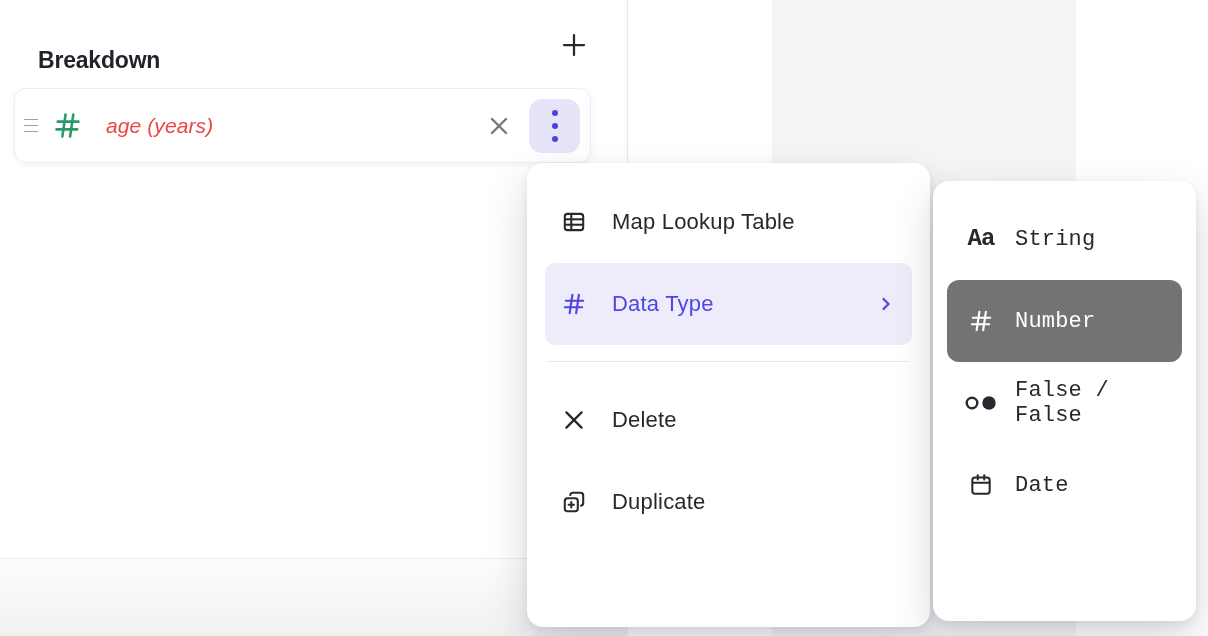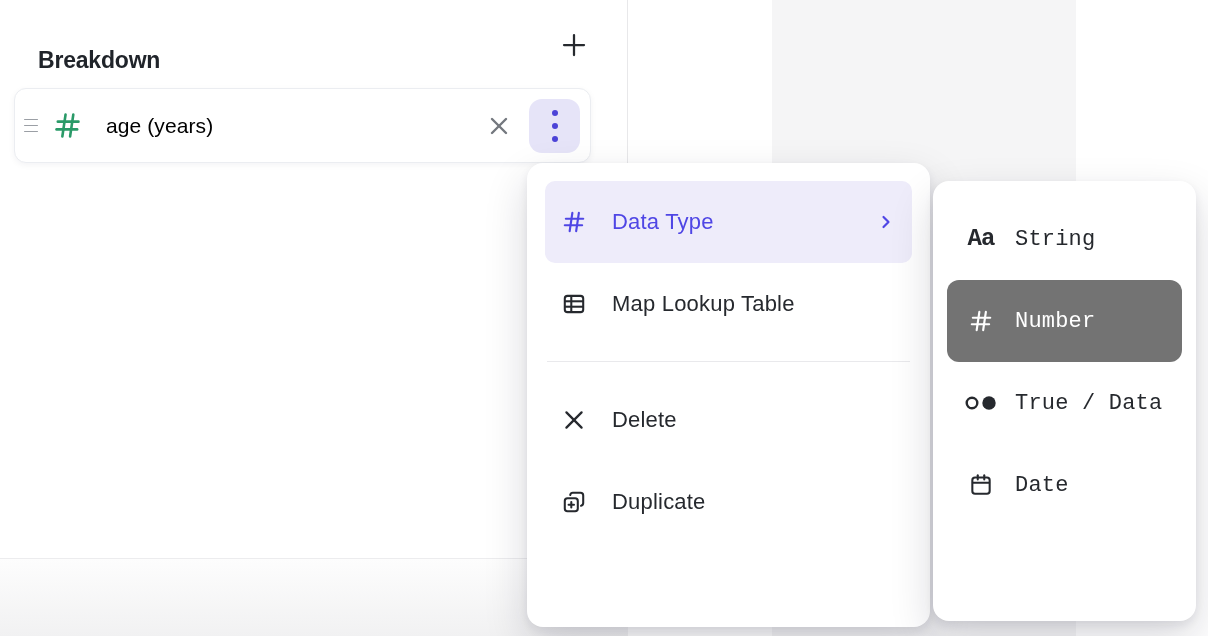--- a/index.html
+++ b/index.html
@@ -22,21 +22,21 @@
   
   .field-chip{position:absolute;left:14px;top:88px;width:577px;height:75px;background:#fff;
     border:1px solid #ebedf1;border-radius:12px;box-shadow:0 2px 6px rgba(25,25,50,0.05);
     display:flex;align-items:center;box-sizing:border-box;z-index:1;}
   .drag-handle{width:15px;margin-left:9px;display:flex;flex-direction:column;gap:4.5px;cursor:grab;}
   .drag-handle span{display:block;height:1.6px;background:#9b9fa5;border-radius:1px;}
   .drag-handle span:nth-child(1){width:14px;}
   .drag-handle span:nth-child(2){width:14px;}
   .drag-handle span:nth-child(3){width:14px;}
   .field-hash{width:31px;height:31px;margin-left:13px;color:#2a9a68;flex:none;}
-  .field-label{margin-left:23px;font-size:21px;font-weight:500;color:#000000;letter-spacing:0.1px;}
+  .field-label{margin-left:23px;font-size:21px;font-weight:500;color:#ef4444;letter-spacing:0.1px;font-style:italic;}
   .chip-spacer{flex:1;}
   .chip-x{width:28px;height:28px;color:#74787f;margin-right:16px;background:none;border:none;padding:0;cursor:pointer;}
   .dots-btn{width:51px;height:54px;margin-right:10px;border-radius:13px;background:#e6e4f8;border:none;
     display:flex;flex-direction:column;align-items:center;justify-content:center;gap:7px;cursor:pointer;flex:none;}
   .dots-btn i{width:6px;height:6px;border-radius:50%;background:#4c43d7;display:block;}
   
   .menu{position:absolute;left:527px;top:163px;width:403px;height:464px;background:#fff;border-radius:16px;
     box-shadow:0 4px 10px rgba(20,20,45,0.08),0 18px 44px rgba(20,20,45,0.16);
     padding:18px 18px 0;box-sizing:border-box;z-index:2;}
   .submenu{position:absolute;left:933px;top:181px;width:263px;height:440px;background:#fff;border-radius:16px;
@@ -101,47 +101,47 @@
   <button class="dots-btn">
     <span style="display:flex;flex-direction:column;gap:7px;">
         <i></i>
         <i></i>
         <i></i>
       </span>
   </button>
 </div>
 
 <div class="menu">
+  <div class="menu-row">
+    <span class="mi">
+      <svg width="26" height="26" viewBox="0 0 24 24" fill="none" stroke="currentColor" stroke-width="1.9">
+        <rect x="3.5" y="4.5" width="17" height="15" rx="2.5"></rect>
+        <line x1="9.5" y1="4.5" x2="9.5" y2="19.5"></line>
+        <line x1="3.5" y1="9.5" x2="20.5" y2="9.5"></line>
+        <line x1="3.5" y1="14.5" x2="20.5" y2="14.5"></line>
+      </svg>
+    </span>
+    <span>Map Lookup Table</span>
+  </div>
   <div class="menu-row active">
     <span class="mi">
       <svg width="26" height="26" viewBox="0 0 24 24" fill="none" stroke="currentColor" stroke-width="2" stroke-linecap="round">
         <line x1="4.5" y1="9" x2="20.5" y2="9"></line>
           <line x1="3.5" y1="15" x2="19.5" y2="15"></line>
         <line x1="10.5" y1="3.5" x2="8" y2="20.5"></line>
           <line x1="16.5" y1="3.5" x2="14" y2="20.5"></line>
       </svg>
     </span>
     <span>Data Type</span>
     <span class="chev">
       <svg width="20" height="20" viewBox="0 0 24 24" fill="none" stroke="currentColor" stroke-width="2.6" stroke-linecap="round" stroke-linejoin="round">
         <path d="M9 6 L15 12 L9 18"></path>
       </svg>
     </span>
   </div>
-  <div class="menu-row">
-    <span class="mi">
-      <svg width="26" height="26" viewBox="0 0 24 24" fill="none" stroke="currentColor" stroke-width="1.9">
-        <rect x="3.5" y="4.5" width="17" height="15" rx="2.5"></rect>
-        <line x1="9.5" y1="4.5" x2="9.5" y2="19.5"></line>
-        <line x1="3.5" y1="9.5" x2="20.5" y2="9.5"></line>
-        <line x1="3.5" y1="14.5" x2="20.5" y2="14.5"></line>
-      </svg>
-    </span>
-    <span>Map Lookup Table</span>
-  </div>
   <div class="menu-divider"></div>
   <div class="menu-row">
     <span class="mi">
       <svg width="26" height="26" viewBox="0 0 24 24" fill="none" stroke="currentColor" stroke-width="2.1" stroke-linecap="round">
         <line x1="5" y1="5" x2="19" y2="19"></line>
           <line x1="19" y1="5" x2="5" y2="19"></line>
       </svg>
     </span>
     <span>Delete</span>
   </div>
@@ -176,21 +176,21 @@
     </span>
     <span>Number</span>
   </div>
   <div class="sub-row">
     <span class="si">
       <svg width="34" height="24" viewBox="0 0 34 24" fill="none">
         <circle cx="8" cy="12" r="5.3" stroke="currentColor" stroke-width="2.4"></circle>
         <circle cx="25" cy="12" r="6.7" fill="currentColor"></circle>
       </svg>
     </span>
-    <span>True / Data</span>
+    <span>False / False</span>
   </div>
   <div class="sub-row">
     <span class="si">
       <svg width="26" height="26" viewBox="0 0 24 24" fill="none" stroke="currentColor" stroke-width="1.9" stroke-linecap="round">
         <rect x="4" y="5" width="16" height="15" rx="2.5"></rect>
         <line x1="4.5" y1="10" x2="19.5" y2="10"></line>
         <line x1="9" y1="3" x2="9" y2="7"></line>
         <line x1="15" y1="3" x2="15" y2="7"></line>
       </svg>
     </span>

